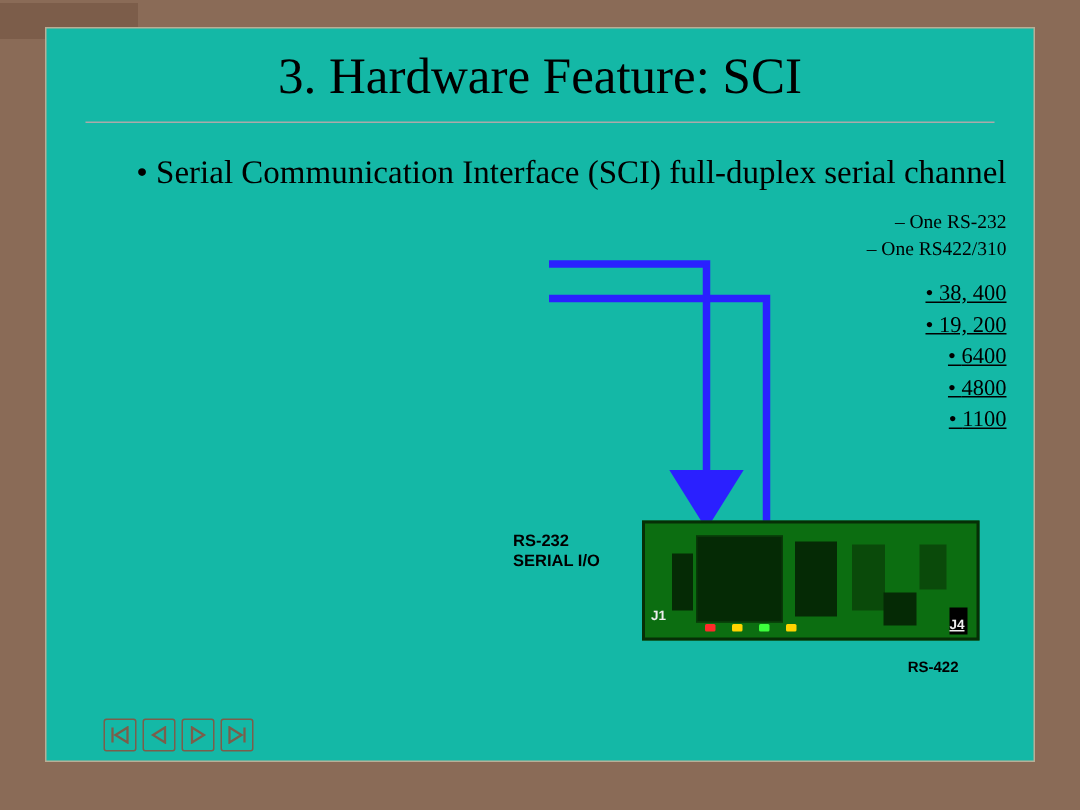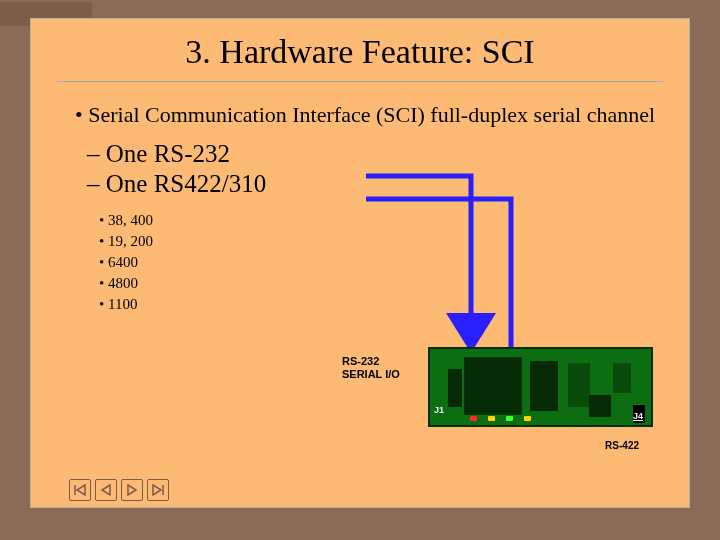--- a/index.html
+++ b/index.html
@@ -18,48 +18,49 @@
     width: 92px;
     height: 24px;
     background: #7c5d4a;
   }
   .slide {
     position: absolute;
     left: 30px;
     top: 18px;
     width: 660px;
     height: 490px;
-    background: #fdba74;
+    background: #14b8a6;
     border: 1px solid #b8ae96;
   }
   .title {
     text-align: center;
     font-size: 34px;
     color: #000;
     padding-top: 14px;
     padding-bottom: 6px;
     font-weight: normal;
   }
   .rule {
     margin: 4px 26px 0 26px;
     border: none;
     border-top: 1px solid #aaa;
   }
   .content {
     padding: 20px 18px 0 18px;
     font-size: 22px;
     color: #000;
+    text-align: right;
   }
   ul.lvl1 { list-style: none; padding-left: 42px; }
   ul.lvl1 > li::before { content: "• "; }
   ul.lvl1 > li { text-indent: -16px; }
-  ul.lvl2 { list-style: none; padding-left: 38px; font-size: 25px; margin-top: 12px; }
+  ul.lvl2 { list-style: none; padding-left: 38px; font-size: 13px; margin-top: 12px; }
   ul.lvl2 > li { margin-bottom: 2px; }
   ul.lvl2 > li::before { content: "– "; }
-  ul.lvl3 { list-style: none; padding-left: 50px; font-size: 15px; margin-top: 14px; }
+  ul.lvl3 { list-style: none; padding-left: 50px; font-size: 15px; margin-top: 14px; text-decoration: underline; }
   ul.lvl3 > li { margin-bottom: 4px; }
   ul.lvl3 > li::before { content: "• "; }
   .nav-controls {
     position: absolute;
     left: 38px;
     bottom: 6px;
     display: flex;
     gap: 4px;
   }
   .nav-btn {

